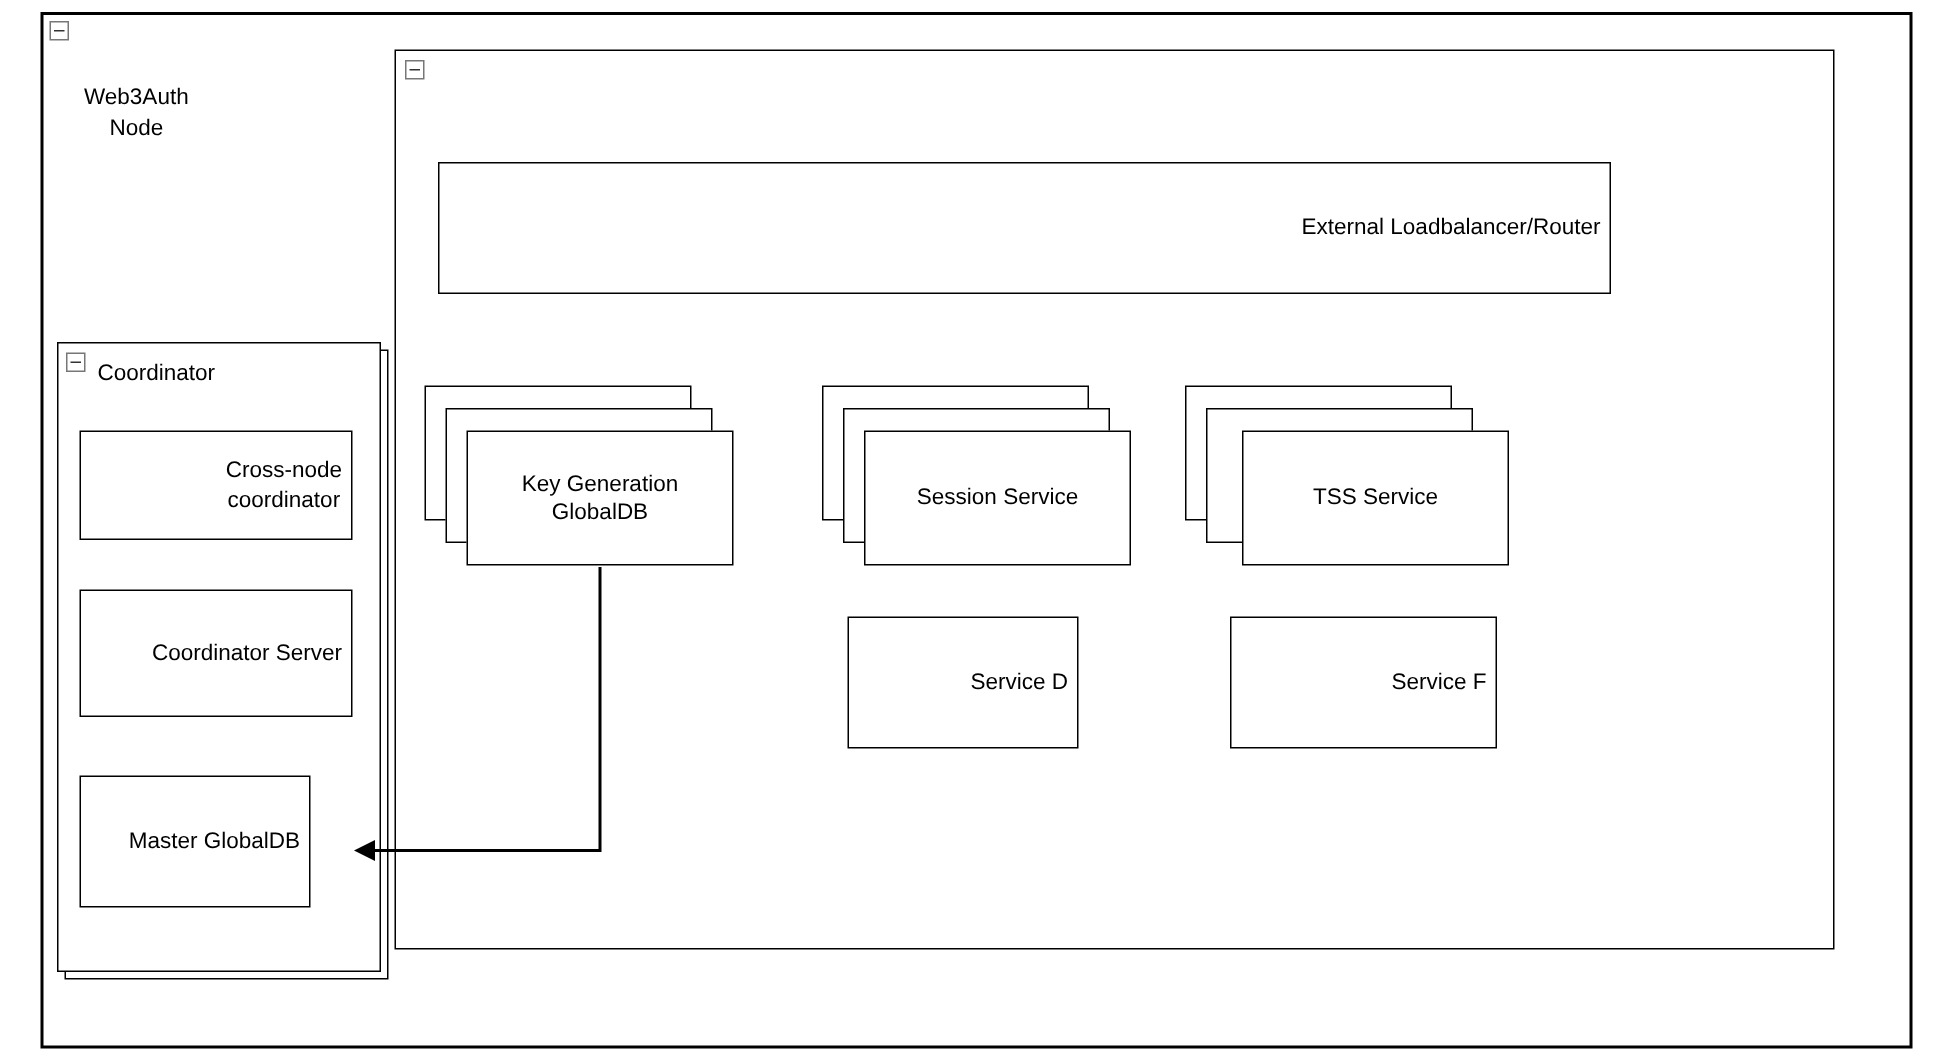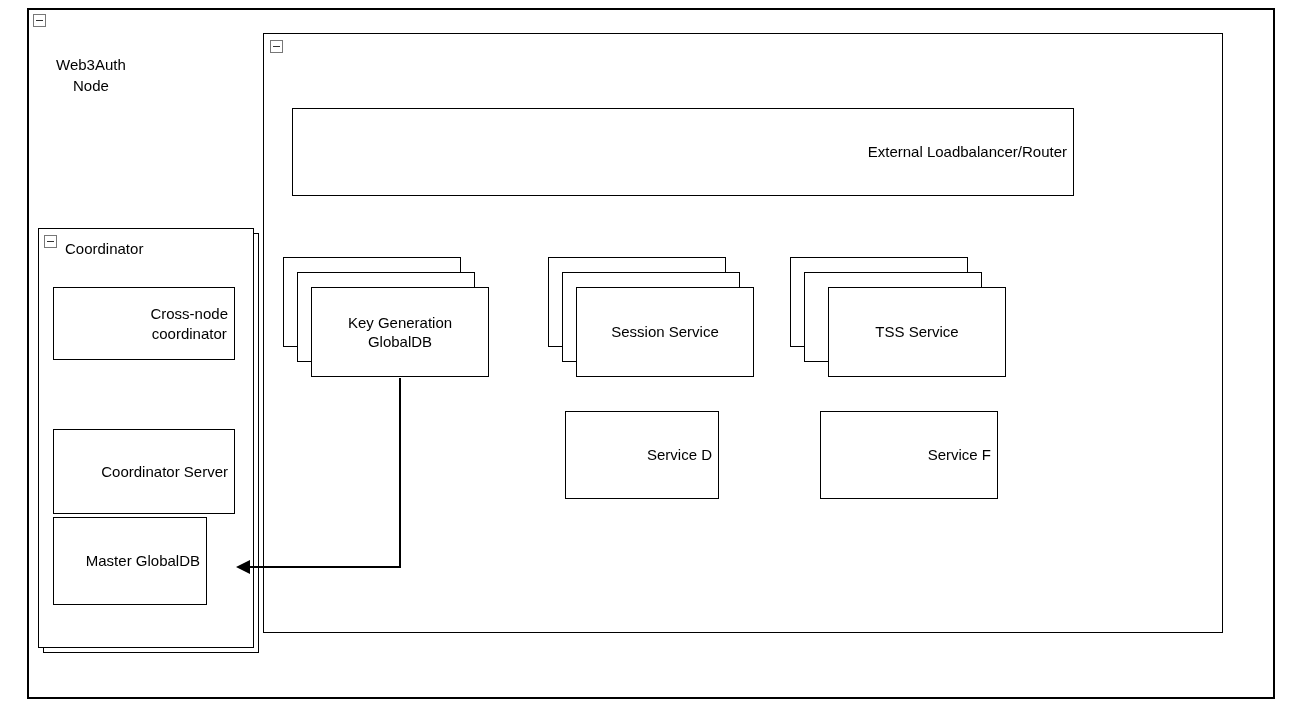--- a/index.html
+++ b/index.html
@@ -157,21 +157,21 @@
   <div class="coordinator-shadow"></div>
   <div class="frame coordinator-frame"></div>
   <div class="collapse" style="left:44px; top:235px;"></div>
   <div class="grouplabel" style="left:65px; top:238px;">Coordinator</div>
 
   <div class="node" style="left:53px; top:287px; width:182px; height:73px;">
     <span>Cross-node
 coordinator</span>
   </div>
 
-  <div class="node" style="left:53px; top:393px; width:182px; height:85px;margin-top:36px;">
+  <div class="node" style="left:53px; top:393px; width:182px; height:85px;">
     <span>Coordinator Server</span>
   </div>
 
   <div class="node" style="left:53px; top:517px; width:154px; height:88px;">
     <span>Master GlobalDB</span>
   </div>
 
   <svg class="arrow-layer" viewBox="0 0 1302 708">
     <path d="M 400 378 L 400 567 L 249 567" fill="none" stroke="#000000" stroke-width="2"></path>
     <polygon points="236,567 250,560 250,574" fill="#000000"></polygon>

